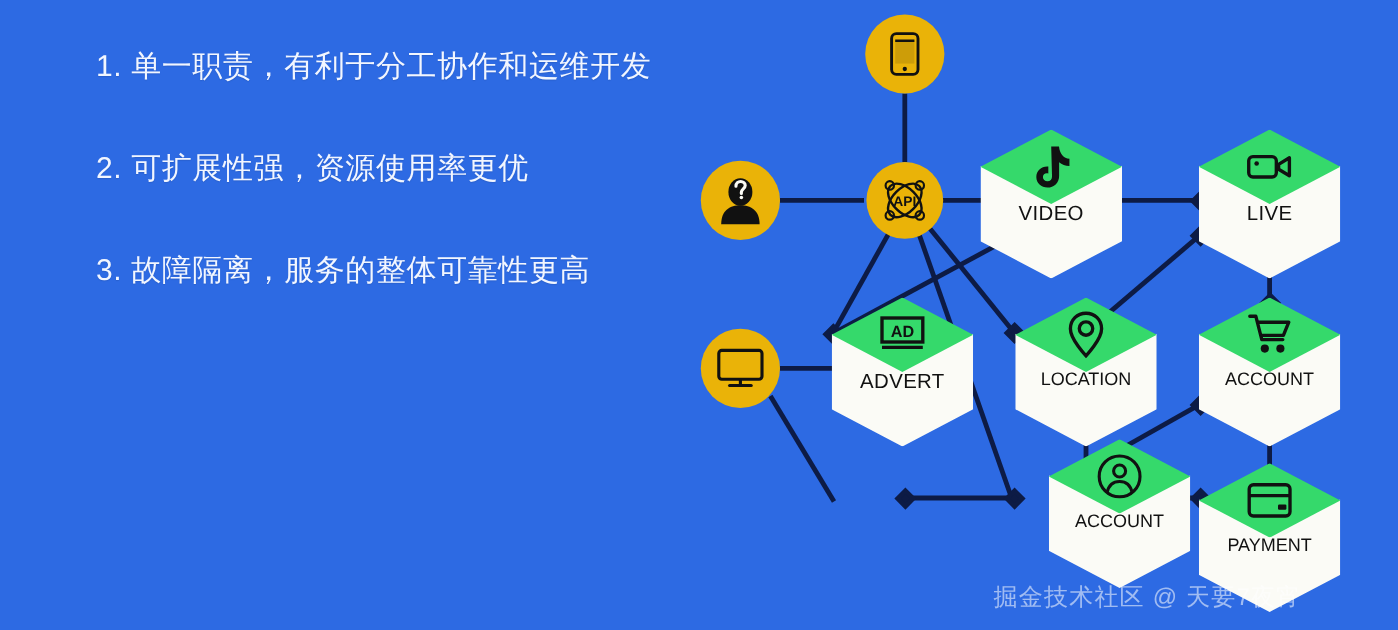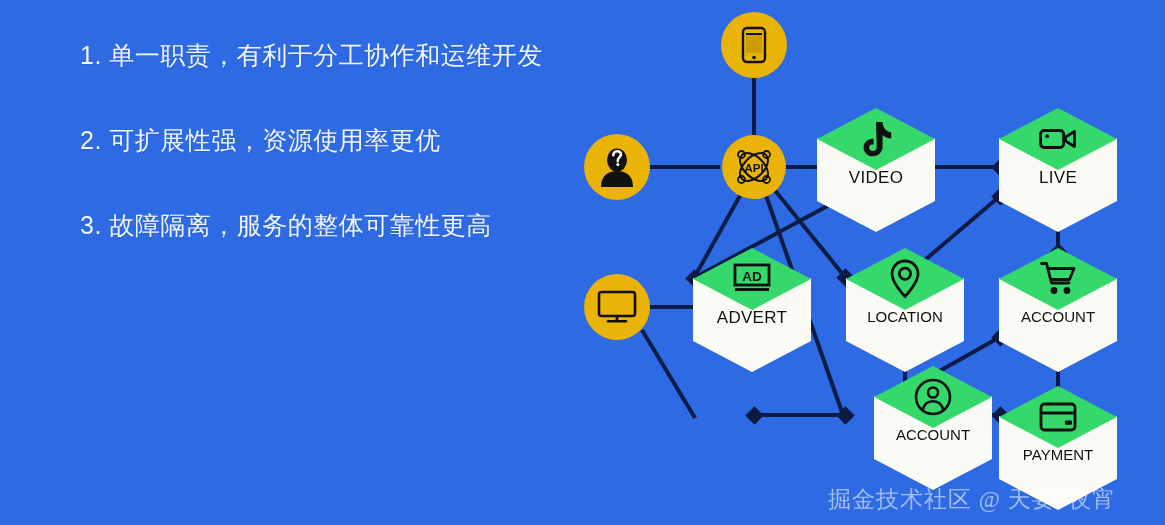--- a/index.html
+++ b/index.html
@@ -109,23 +109,23 @@
   }
   .hex-label.narrow { font-size: 15px; letter-spacing: 0px; }
 
   .ico { display: block; }
 
   
   #watermark {
     position: absolute;
     left: 828px;
     top: 484px;
-    font-size: 23px;
+    font-size: 20px;
     color: rgba(255,255,255,0.55);
-    font-family: Liberation Serif, serif;
+    font-family: Liberation Sans, sans-serif;
     white-space: nowrap;
     letter-spacing: 1px;
   }
 </style>
 </head>
 <body>
 
 <div id="stage">
 
   <div id="bullets">

